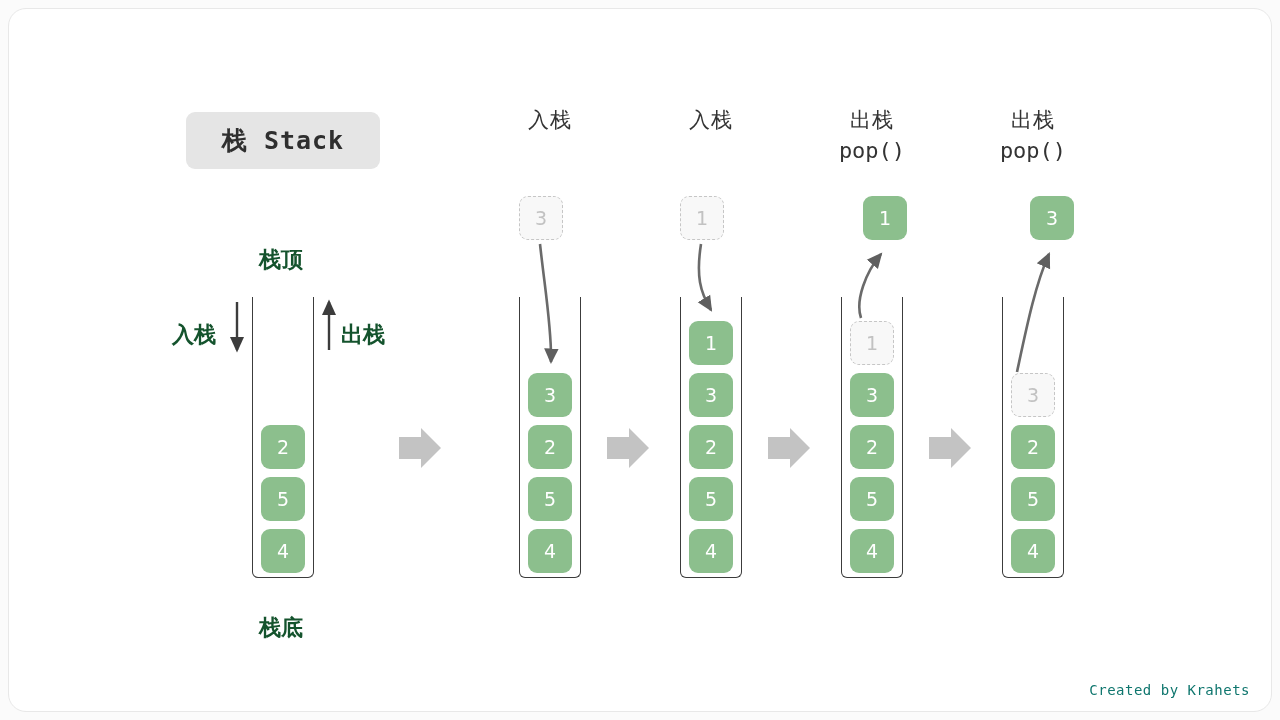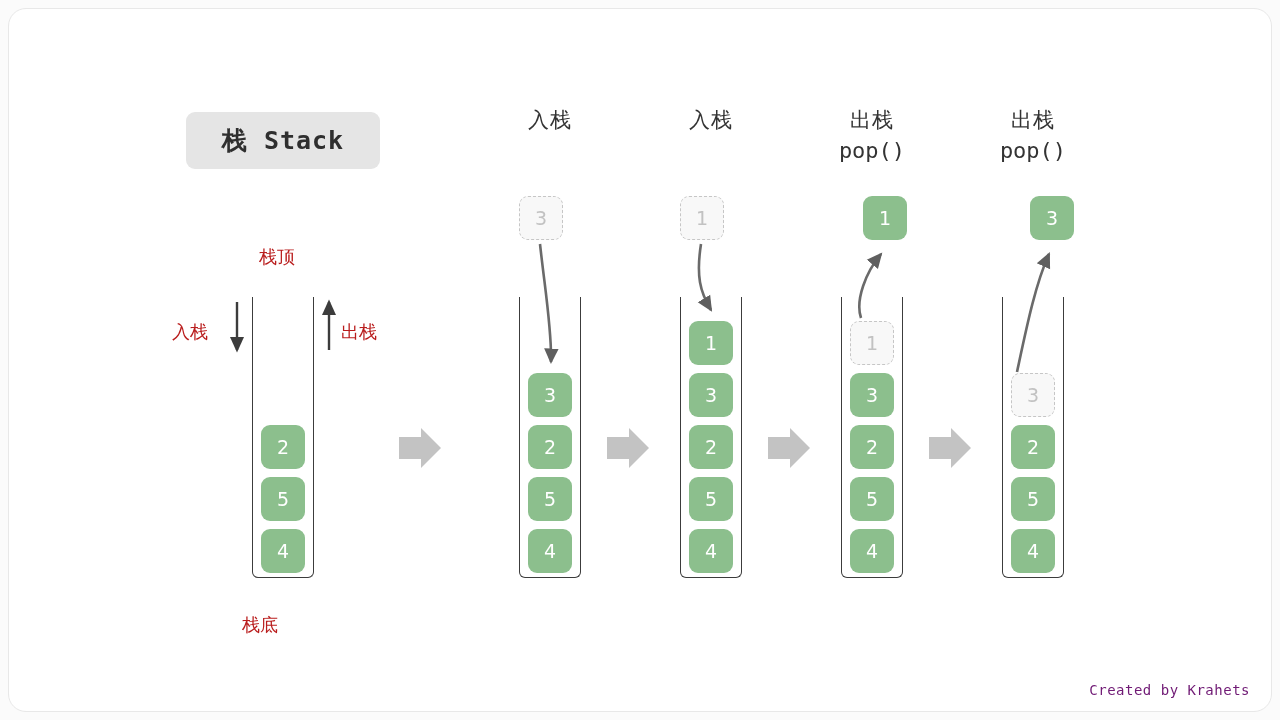--- a/index.html
+++ b/index.html
@@ -47,23 +47,23 @@
     color: #2f2f2f;
     font-family: "DejaVu Sans Mono", monospace;
     font-size: 25px;
     font-weight: bold;
     letter-spacing: 1px;
   }
 
   
   .cap {
     position: absolute;
-    color: #b91c1c;
-    font-size: 18px;
-    font-weight: normal;
+    color: #14532d;
+    font-size: 22px;
+    font-weight: bold;
     font-family: "DejaVu Sans", sans-serif;
     white-space: nowrap;
   }
   .col-head {
     position: absolute;
     width: 150px;
     text-align: center;
     color: #333333;
     white-space: nowrap;
   }
@@ -113,21 +113,21 @@
   .box.ghost {
     background: #f8f8f8;
     border: 1.6px dashed #c6c6c6;
     color: #c2c2c2;
   }
 
   .credit {
     position: absolute;
     right: 30px;
     bottom: 22px;
-    color: #701a75;
+    color: #0f766e;
     font-family: "DejaVu Sans Mono", monospace;
     font-size: 14px;
     letter-spacing: 0.5px;
   }
 
   svg.overlay {
     position: absolute;
     left: 0;
     top: 0;
     width: 1280px;
@@ -137,21 +137,21 @@
 </style>
 </head>
 <body>
 
 <div class="canvas">
   <div class="card"></div>
 
   <div class="title-badge">栈 Stack</div>
 
   <div class="cap" style="left:259px; top:245px;">栈顶</div>
-  <div class="cap" style="left:242px; top:613px;">栈底</div>
+  <div class="cap" style="left:259px; top:613px;">栈底</div>
   <div class="cap" style="left:172px; top:320px;">入栈</div>
   <div class="cap" style="left:341px; top:320px;">出栈</div>
 
   <div class="stack" style="left:252px; top:297px; height:281px;"></div>
   <div class="box full" style="left:261px; top:425px;">2</div>
   <div class="box full" style="left:261px; top:477px;">5</div>
   <div class="box full" style="left:261px; top:529px;">4</div>
 
   <div class="col-head" style="left:475px; top:105px;">
     <span class="cn">入栈</span>

